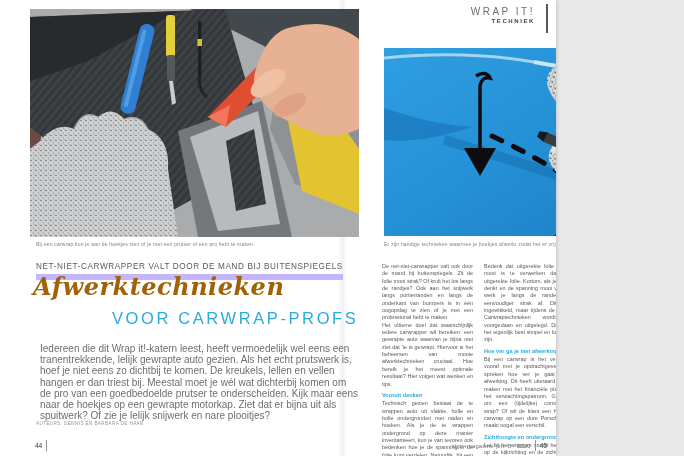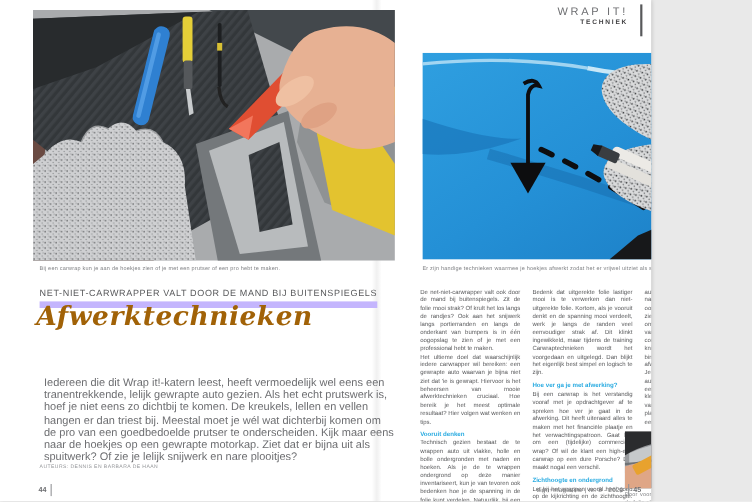--- a/index.html
+++ b/index.html
@@ -1,20 +1,19 @@
 <!DOCTYPE html>
 <html><head>
 <meta charset="utf-8">
 <style>
   html,body{margin:0;padding:0;background:#e9e9e9;}
   .spread{
     position:relative;width:556px;height:456px;background:#ffffff;
     font-family:"Liberation Sans",sans-serif;color:#58595b;overflow:hidden;
     box-shadow:0 0 4px rgba(0,0,0,.25);
-    padding-left:36px;
   }
   .gutter{position:absolute;left:338px;top:0;width:9px;height:456px;
     background:linear-gradient(to right,rgba(0,0,0,0),rgba(0,0,0,.06),rgba(0,0,0,0));}
   
   .brand{position:absolute;top:6px;right:21px;text-align:right;line-height:1.15;}
   .brand .wrapit{font-size:10px;letter-spacing:2.5px;color:#6d6e71;}
   .brand .techniek{font-size:6px;font-weight:bold;letter-spacing:1.6px;color:#414042;}
   .brand-bar{position:absolute;top:4px;right:8px;width:2px;height:29px;background:#58595b;}
   
   .photo{position:absolute;display:block;}
@@ -157,20 +156,21 @@
       <rect x="156" y="97" width="20" height="10" rx="2" fill="#3a3d40"></rect>
       <polygon points="150,99 158,97 158,107 150,105" fill="#17181a"></polygon>
     </g>
   </svg>
 
   <div class="caption cap-left">Bij een carwrap kun je aan de hoekjes zien of je met een prutser of een pro hebt te maken.</div>
   <div class="caption cap-right">Er zijn handige technieken waarmee je hoekjes afwerkt zodat het er vrijwel uitziet als spuitwerk.</div>
 
   <div class="kicker">NET-NIET-CARWRAPPER VALT DOOR DE MAND BIJ BUITENSPIEGELS</div>
   <div class="title">Afwerktechnieken</div>
+  <div class="subtitle">VOOR CARWRAP-PROFS</div>
   <div class="intro">Iedereen die dit Wrap it!-katern leest, heeft vermoedelijk wel eens een tranentrekkende, lelijk gewrapte auto gezien. Als het echt prutswerk is, hoef je niet eens zo dichtbij te komen. De kreukels, lellen en vellen hangen er dan triest bij. Meestal moet je wél wat dichterbij komen om de pro van een goedbedoelde prutser te onderscheiden. Kijk maar eens naar de hoekjes op een gewrapte motorkap. Ziet dat er bijna uit als spuitwerk? Of zie je lelijk snijwerk en nare plooitjes?</div>
   <div class="byline">AUTEURS: DENNIS EN BARBARA DE HAAN</div>
 
   <div class="col col1">
     <p>De net-niet-carwrapper valt ook door de mand bij buitenspiegels. Zit de folie mooi strak? Of krult het los langs de randjes? Ook aan het snijwerk langs portierranden en langs de onderkant van bumpers is in één oogopslag te zien of je met een professional hebt te maken.</p>
     <p>Het ultieme doel dat waarschijnlijk iedere carwrapper wil bereiken: een gewrapte auto waarvan je bijna niet ziet dat 'ie is gewrapt. Hiervoor is het beheersen van mooie afwerktechnieken cruciaal. Hoe bereik je het meest optimale resultaat? Hier volgen wat wenken en tips.</p>
     <h4>Vooruit denken</h4>
     <p>Technisch gezien bestaat de te wrappen auto uit vlakke, holle en bolle ondergronden met naden en hoeken. Als je de te wrappen ondergrond op deze manier inventariseert, kun je van tevoren ook bedenken hoe je de spanning in de folie kunt verdelen. Natuurlijk, bij een carwrap zul je folie moeten uitrekken. Grote vraag is: waar werk je de spanning naar toe?</p>
   </div>
 

